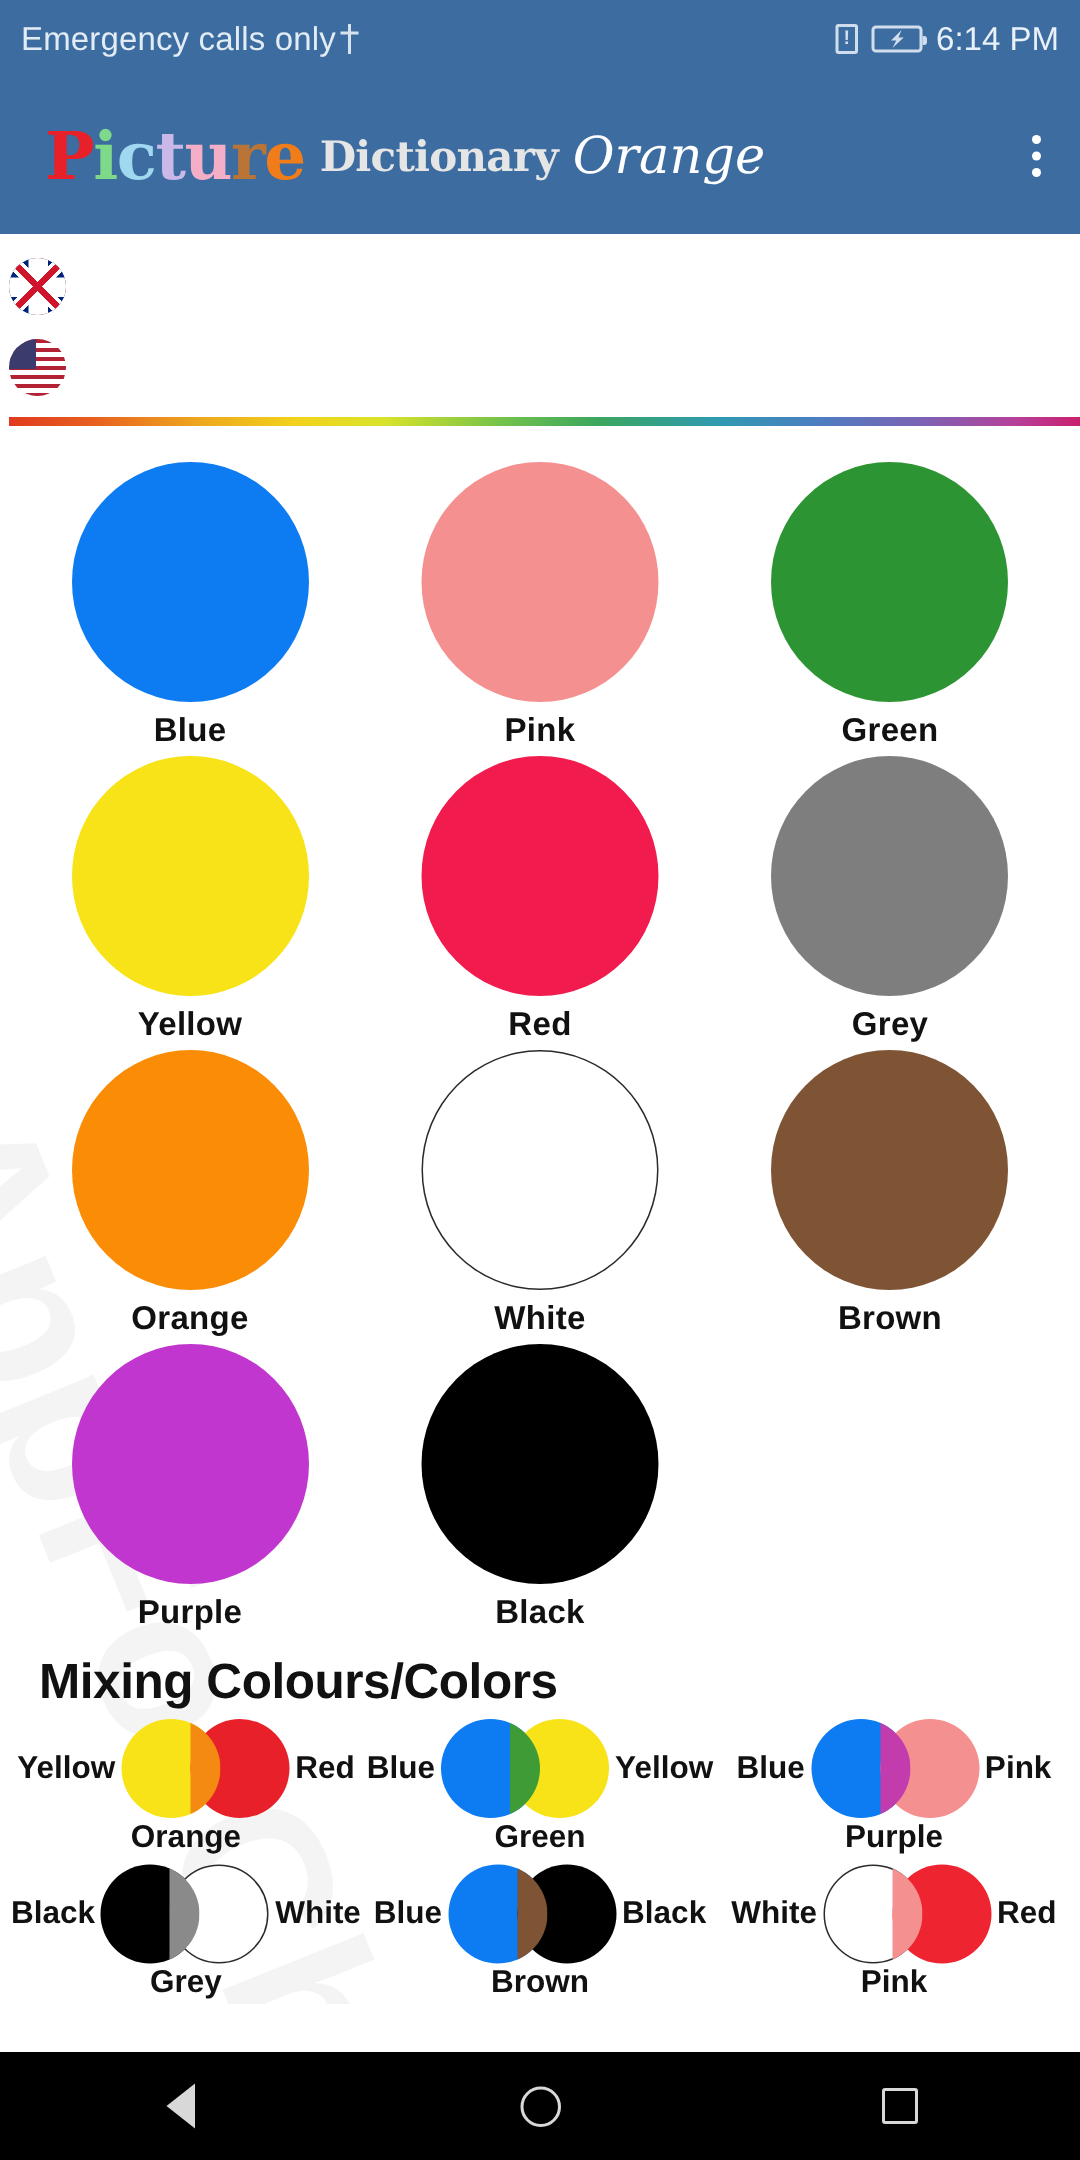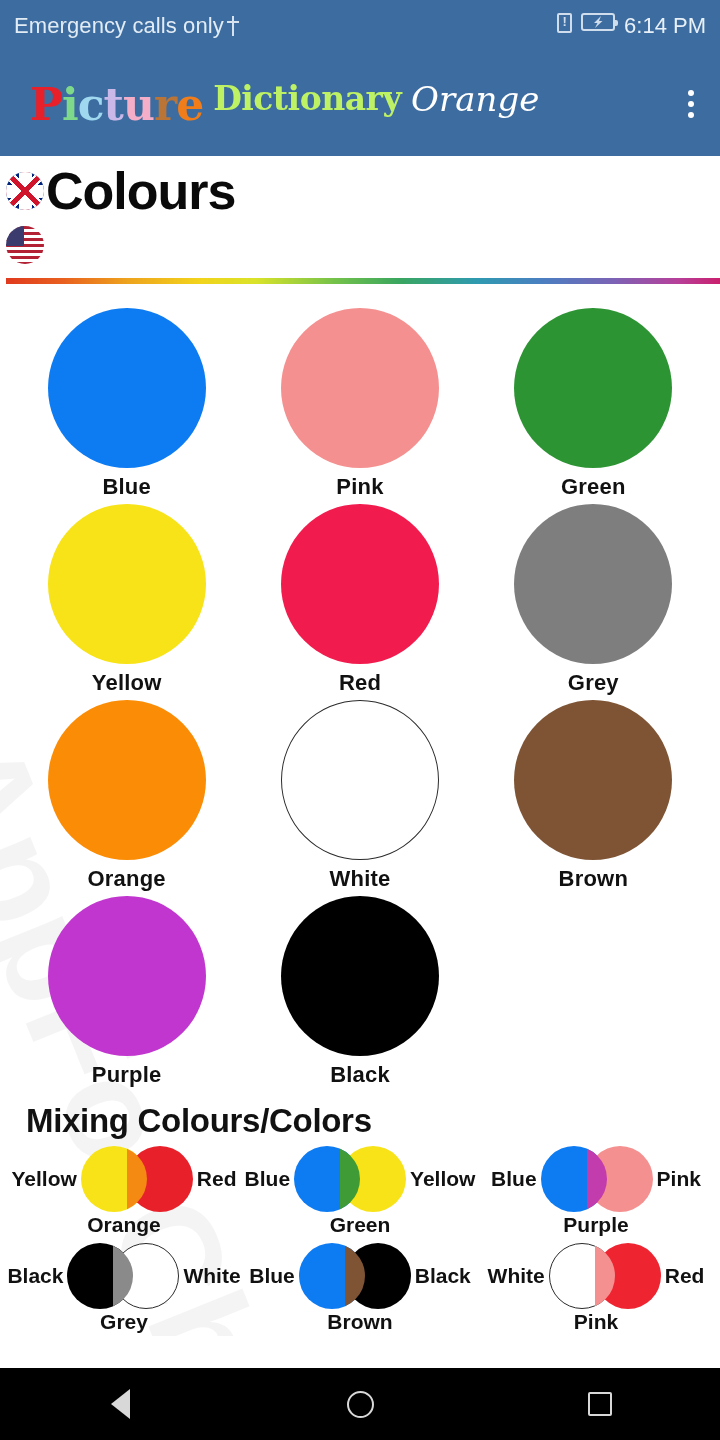--- a/index.html
+++ b/index.html
@@ -12,21 +12,21 @@
   body { position:relative; }
 
   
   .statusbar{
     height:52px; background:#3D6DA0;
     display:flex; align-items:center; justify-content:space-between;
     padding:0 14px; color:#d6e2ee;
   }
   .sb-left{ display:flex; align-items:center; gap:2px;text-align:right; }
   .sb-carrier{ font-size:22px; letter-spacing:.1px; color:#e2ecf5; }
-  .sb-right{ display:flex; align-items:flex-start; gap:9px; }
+  .sb-right{ display:flex; align-items:center; gap:9px; }
   .sb-time{ font-size:22px; color:#e8f0f8; }
   .usb-ico{ width:14px; height:20px; position:relative; }
   .usb-ico:before{content:""; position:absolute; left:6px; top:0; width:2px; height:20px; background:#d6e2ee;}
   .usb-ico:after{content:""; position:absolute; left:1px; top:5px; width:12px; height:2px; background:#d6e2ee;}
   .sim-ico{
     width:15px; height:20px; border:2px solid #cfdded; border-radius:2px;
     position:relative; display:inline-block;
   }
   .sim-ico:before{content:"!"; position:absolute; left:0; right:0; top:-3px;
     font-size:13px; line-height:20px; text-align:center; color:#cfdded; font-weight:bold;}
@@ -36,25 +36,25 @@
   }
   .batt:after{content:""; position:absolute; right:-5px; top:5px; width:3px; height:6px;
     background:#cfdded; border-radius:0 2px 2px 0;}
 
   
   .appbar{
     height:104px; background:#3D6DA0;
     display:flex; align-items:center; justify-content:space-between;
     padding:0 18px 0 30px; position:relative;
   }
-  .logo{ display:flex; align-items:flex-start; gap:10px; }
+  .logo{ display:flex; align-items:center; gap:10px; }
   .logo-picture{ font-size:44px; font-weight:bold; font-family:"DejaVu Serif", serif; letter-spacing:-1px; }
   .logo-picture span{ display:inline-block; }
   .logo-dict{
-    font-size:33px; font-weight:bold; color:#bef264;
+    font-size:28px; font-weight:bold; color:#e5e5e5;
     font-family:"DejaVu Serif", serif; letter-spacing:-.5px;
   }
   .logo-eng{
     font-size:34px; color:#ffffff; font-style:italic;
     font-family:"DejaVu Serif", serif;
   }
   .kebab{ display:flex; flex-direction:column; gap:5px; padding:10px 8px; cursor:pointer; }
   .kebab i{ width:6px; height:6px; border-radius:50%; background:#ffffff; display:block; }
 
   
@@ -193,21 +193,20 @@
   <div class="kebab">
     <i></i>
     <i></i>
     <i></i>
   </div>
 </div>
 
 <div class="titlewrap">
   <div class="titlerow">
     <span class="flag flag-uk"></span>
-    <span class="title-txt">Colours</span>
   </div>
   <div class="titlerow">
     <span class="flag flag-us"></span>
   </div>
   <div class="rainbow"></div>
 </div>
 
 <div class="content">
   <div class="watermark">AppForChild</div>
 

